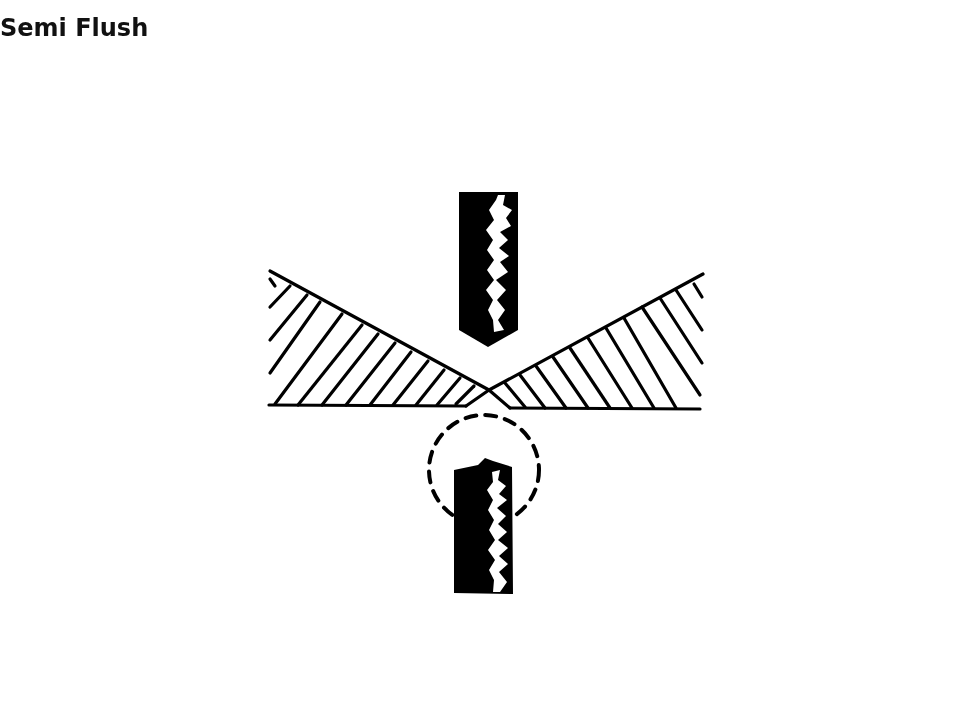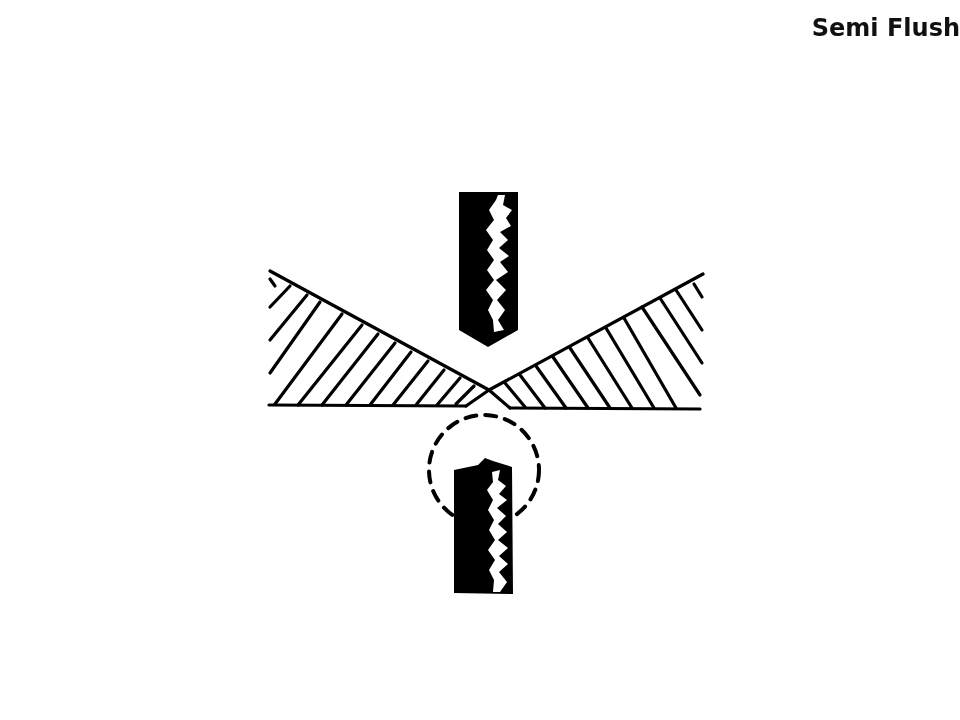--- a/index.html
+++ b/index.html
@@ -1,19 +1,19 @@
 <!DOCTYPE html>
 <html><head>
   <meta charset="utf-8">
   <style>
     html, body { margin: 0; padding: 0; background: #ffffff; }
     body { width: 960px; height: 720px; position: relative; overflow: hidden; }
     .title {
       position: absolute; left: 0; top: 14px; width: 960px;
-      text-align: right;
+      text-align: left;
       font-family: "DejaVu Sans", sans-serif;
       font-weight: bold; font-size: 24px; color: #111111;
     }
     svg.diagram { position: absolute; left: 0; top: 0; }
   </style>
 </head>
 <body>
 
 <div class="title">Semi Flush</div>
 

